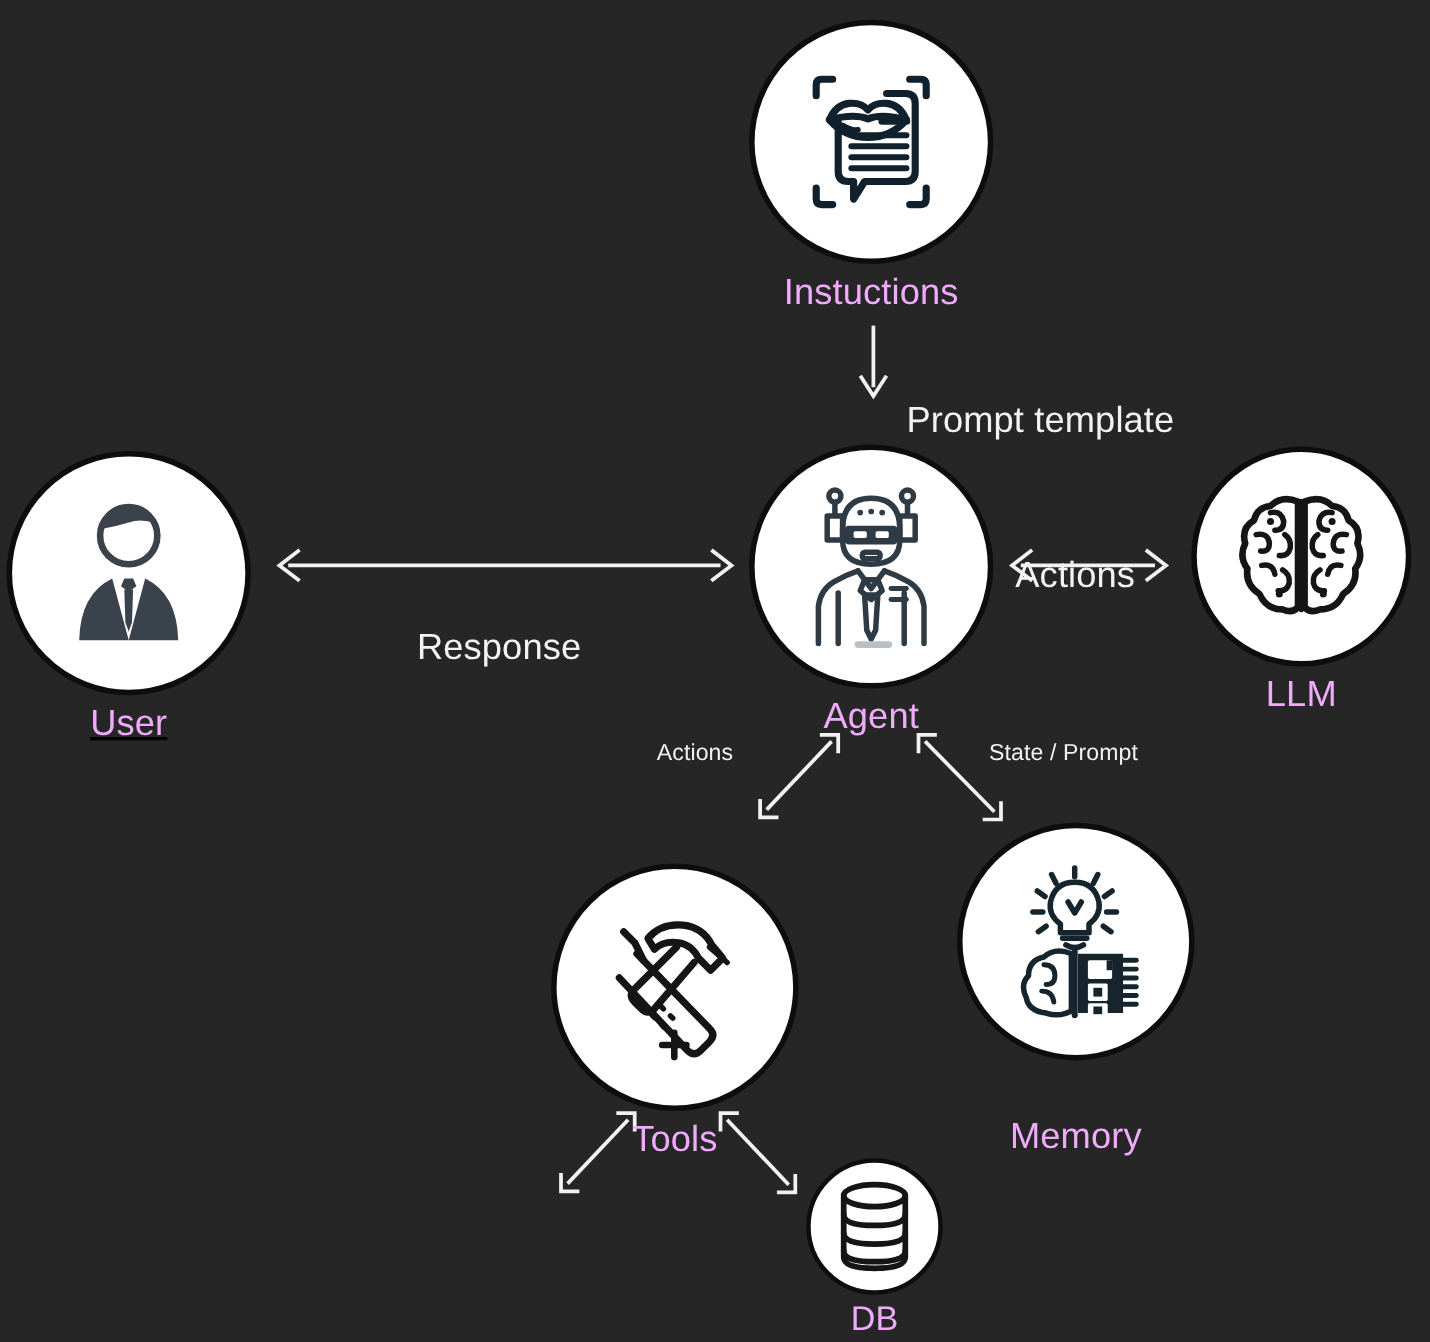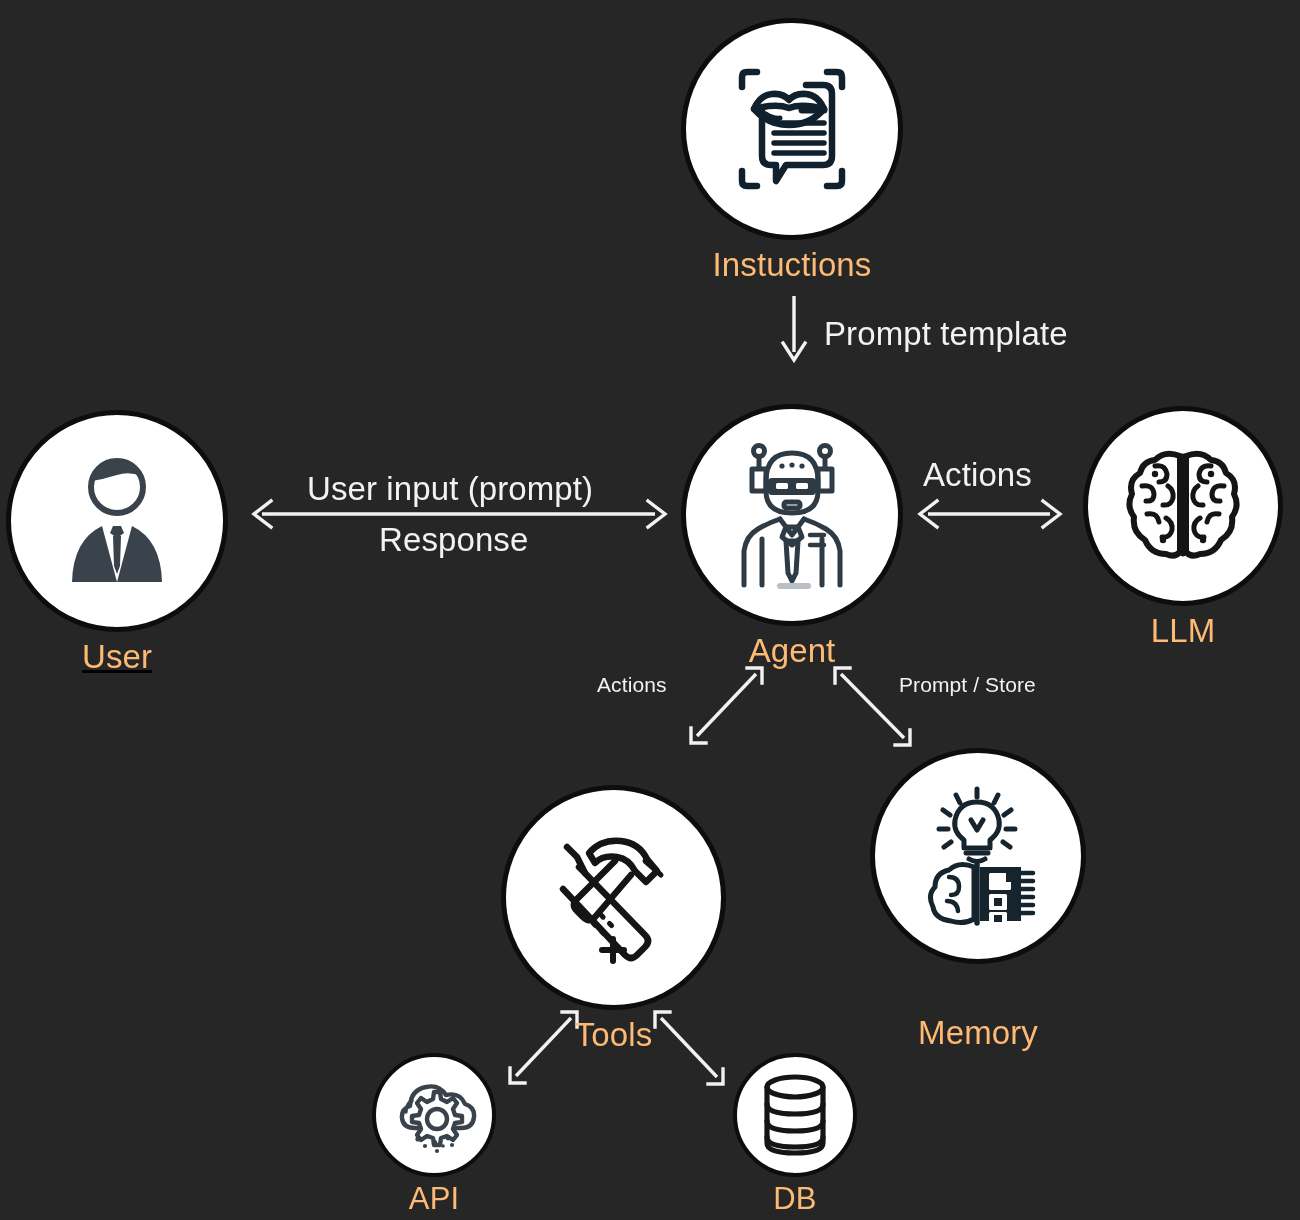--- a/index.html
+++ b/index.html
@@ -32,41 +32,42 @@
     border-radius: 50%;
     background: #ffffff;
     border: 5px solid #0d0d0d;
     box-sizing: border-box;
     display: flex;
     align-items: center;
     justify-content: center;
     overflow: hidden;
   }
   .node-label {
-    color: #fdba74;
+    color: #f0abfc;
     font-size: 33px;
     line-height: 1.1;
     margin-top: 7px;
     white-space: nowrap;
     letter-spacing: 0.1px;
   }
   .node-label.small {
     font-size: 31px;
     margin-top: 5px;
   }
   .edge-label {
     position: absolute;
     color: #f2f2f2;
     font-size: 21px;
     line-height: 1.15;
     white-space: nowrap;
     letter-spacing: 0.1px;
   }
   .edge-label.big {
     font-size: 33px;
+    margin-top: 48px;
   }
   svg.icon { display: block; }
   .arrows {
     position: absolute;
     inset: 0;
     width: 1300px;
     height: 1220px;
     pointer-events: none;
   }
 </style>
@@ -125,29 +126,28 @@
 
     <g>
       <line x1="661" y1="1018" x2="717" y2="1077" stroke="#f2f2f2" stroke-width="3.4"></line>
       <path d="M670,1012 L655,1012 L655,1027" fill="none" stroke="#f2f2f2" stroke-width="3.4" stroke-linecap="square" stroke-linejoin="miter"></path>
       <path d="M723,1069 L723,1084 L708,1084" fill="none" stroke="#f2f2f2" stroke-width="3.4" stroke-linecap="square" stroke-linejoin="miter"></path>
     </g>
   </svg>
 
   <div class="edge-label big" style="left:824px; top:315px;">Prompt template</div>
 
-  <div class="edge-label big" style="left:307px; top:470px;">User input (prompt)</div>
 
   <div class="edge-label big" style="left:379px; top:521px;">Response</div>
 
   <div class="edge-label big" style="left:923px; top:456px;">Actions</div>
 
   <div class="edge-label" style="left:597px; top:673px;">Actions</div>
 
-  <div class="edge-label" style="left:899px; top:673px;">Prompt / Store</div>
+  <div class="edge-label" style="left:899px; top:673px;">State / Prompt</div>
 
   <div class="node" style="left:681px; top:18px;">
     <div class="bubble" style="width:222px; height:222px;">
       <svg class="icon" width="128" height="136" viewBox="0 0 128 136" xmlns="http://www.w3.org/2000/svg">
         <g fill="none" stroke="#10202c" stroke-width="6.5" stroke-linecap="round" stroke-linejoin="round">
 
           <path d="M14,26 L14,16 Q14,11 19,11 L29,11"></path>
           <path d="M99,11 L109,11 Q114,11 114,16 L114,26"></path>
           <path d="M14,110 L14,120 Q14,125 19,125 L29,125"></path>
           <path d="M114,110 L114,120 Q114,125 109,125 L99,125"></path>
@@ -327,44 +327,20 @@
         <rect x="95" y="88" width="5" height="9" fill="#16242e"></rect>
         <rect x="78" y="109" width="18" height="16" rx="1.5" fill="#ffffff"></rect>
         <rect x="83" y="113" width="8" height="8" fill="#16242e"></rect>
         <rect x="78" y="128" width="18" height="14" rx="1.5" fill="#ffffff" transform="translate(0,-1)"></rect>
         <rect x="83" y="130" width="8" height="7" fill="#16242e"></rect>
       </svg>
     </div>
     <div class="node-label">Memory</div>
   </div>
 
-  <div class="node" style="left:372px; top:1053px;">
-    <div class="bubble" style="width:124px; height:124px; border-width:4px;">
-      <svg class="icon" width="86" height="82" viewBox="0 0 86 82" xmlns="http://www.w3.org/2000/svg">
-        <g fill="none" stroke="#3a424c" stroke-width="4.4" stroke-linecap="round" stroke-linejoin="round">
-
-          <path d="M24,54 Q12,54 11,44 Q10,35 19,32 Q20,16 35,13 Q48,10 55,21 Q69,18 74,30 Q84,33 83,43 Q82,54 70,54 Z"></path>
-          <path d="M15,38 Q15,30 21,27" stroke-width="3.4"></path>
-
-          <path d="M43,18 L49,18 L50,25 L56,28 L62,24 L66,29 L62,35 L64,41 L71,42 L71,48 L64,49 L62,55 L66,61 L62,66 L56,62 L50,64 L49,71 L43,71 L42,64 L36,62 L30,66 L26,61 L30,55 L28,49 L21,48 L21,42 L28,41 L30,35 L26,29 L30,24 L36,28 L42,25 Z" fill="#ffffff"></path>
-          <circle cx="46" cy="45" r="10" fill="#ffffff"></circle>
-        </g>
-        <g fill="#3a424c">
-          <circle cx="27" cy="65" r="2.6"></circle>
-          <circle cx="34" cy="72" r="2.1"></circle>
-          <circle cx="44" cy="68" r="2.1"></circle>
-          <circle cx="46" cy="77" r="2.1"></circle>
-          <circle cx="57" cy="64" r="2.4"></circle>
-          <circle cx="61" cy="71" r="2.1"></circle>
-          <circle cx="52" cy="72" r="1.8"></circle>
-        </g>
-      </svg>
-    </div>
-    <div class="node-label small">API</div>
-  </div>
 
   <div class="node" style="left:733px; top:1053px;justify-content:space-between;">
     <div class="bubble" style="width:124px; height:124px; border-width:4px;">
       <svg class="icon" width="74" height="84" viewBox="0 0 74 84" xmlns="http://www.w3.org/2000/svg">
         <g fill="none" stroke="#151515" stroke-width="5.2" stroke-linecap="round" stroke-linejoin="round">
           <ellipse cx="37" cy="14" rx="28" ry="10"></ellipse>
           <path d="M9,14 L9,70 Q9,80 37,80 Q65,80 65,70 L65,14"></path>
           <path d="M9,31 Q9,41 37,41 Q65,41 65,31"></path>
           <path d="M9,48 Q9,58 37,58 Q65,58 65,48"></path>
           <path d="M9,64 Q9,74 37,74 Q65,74 65,64"></path>

